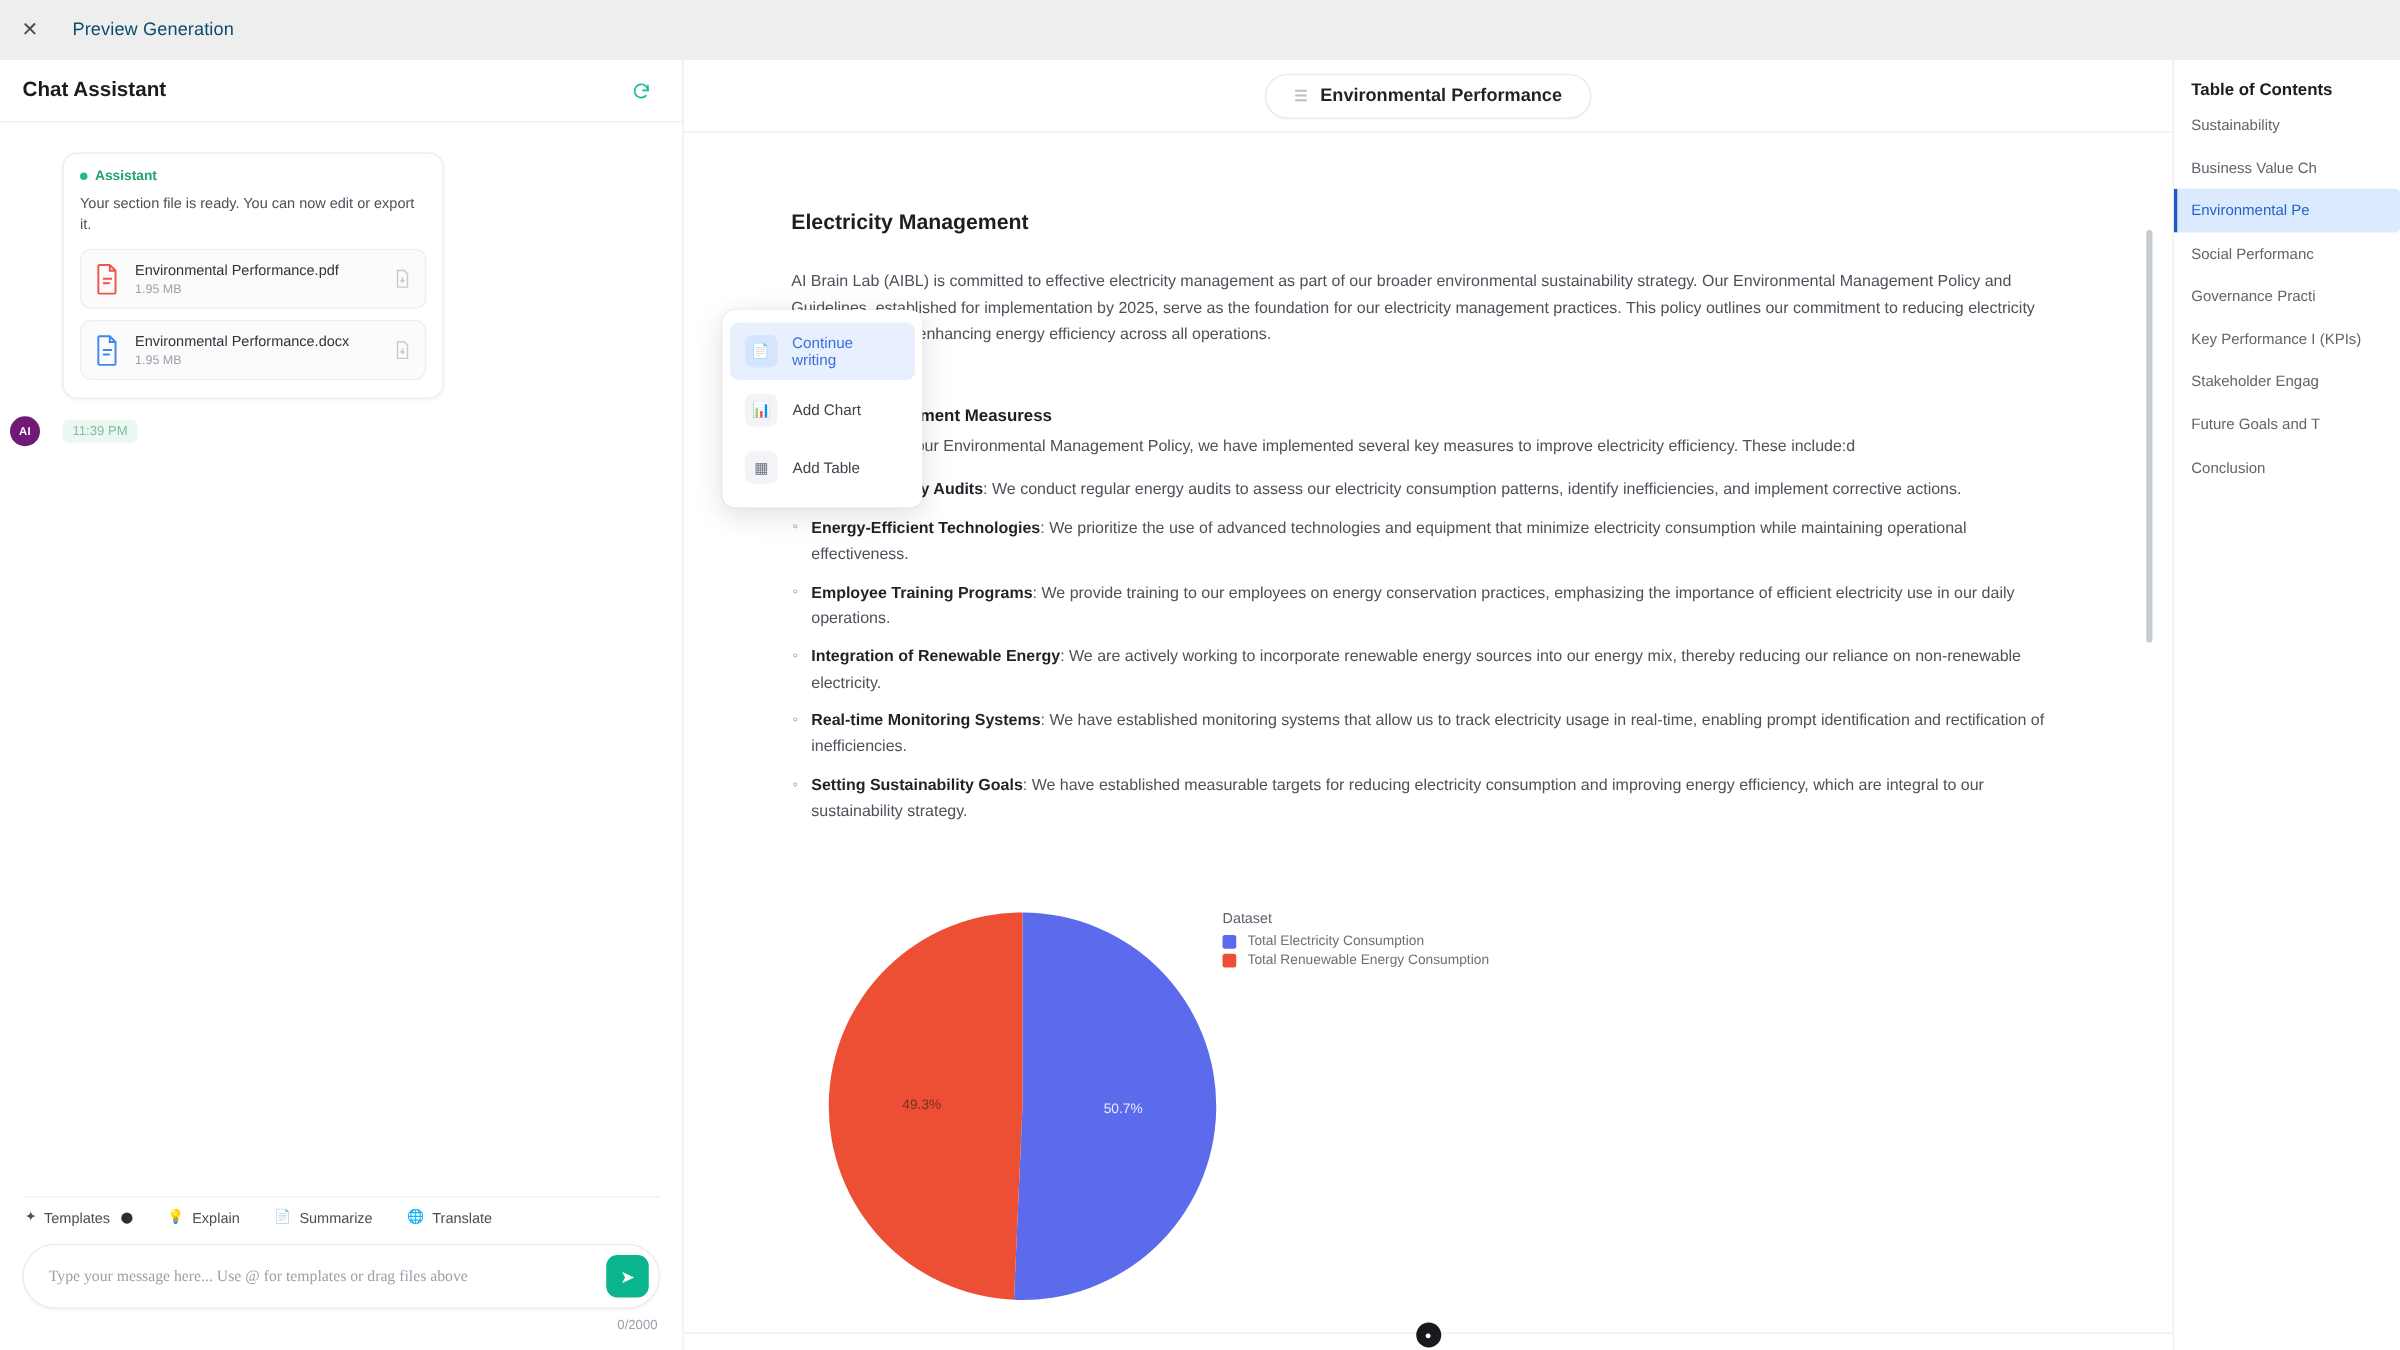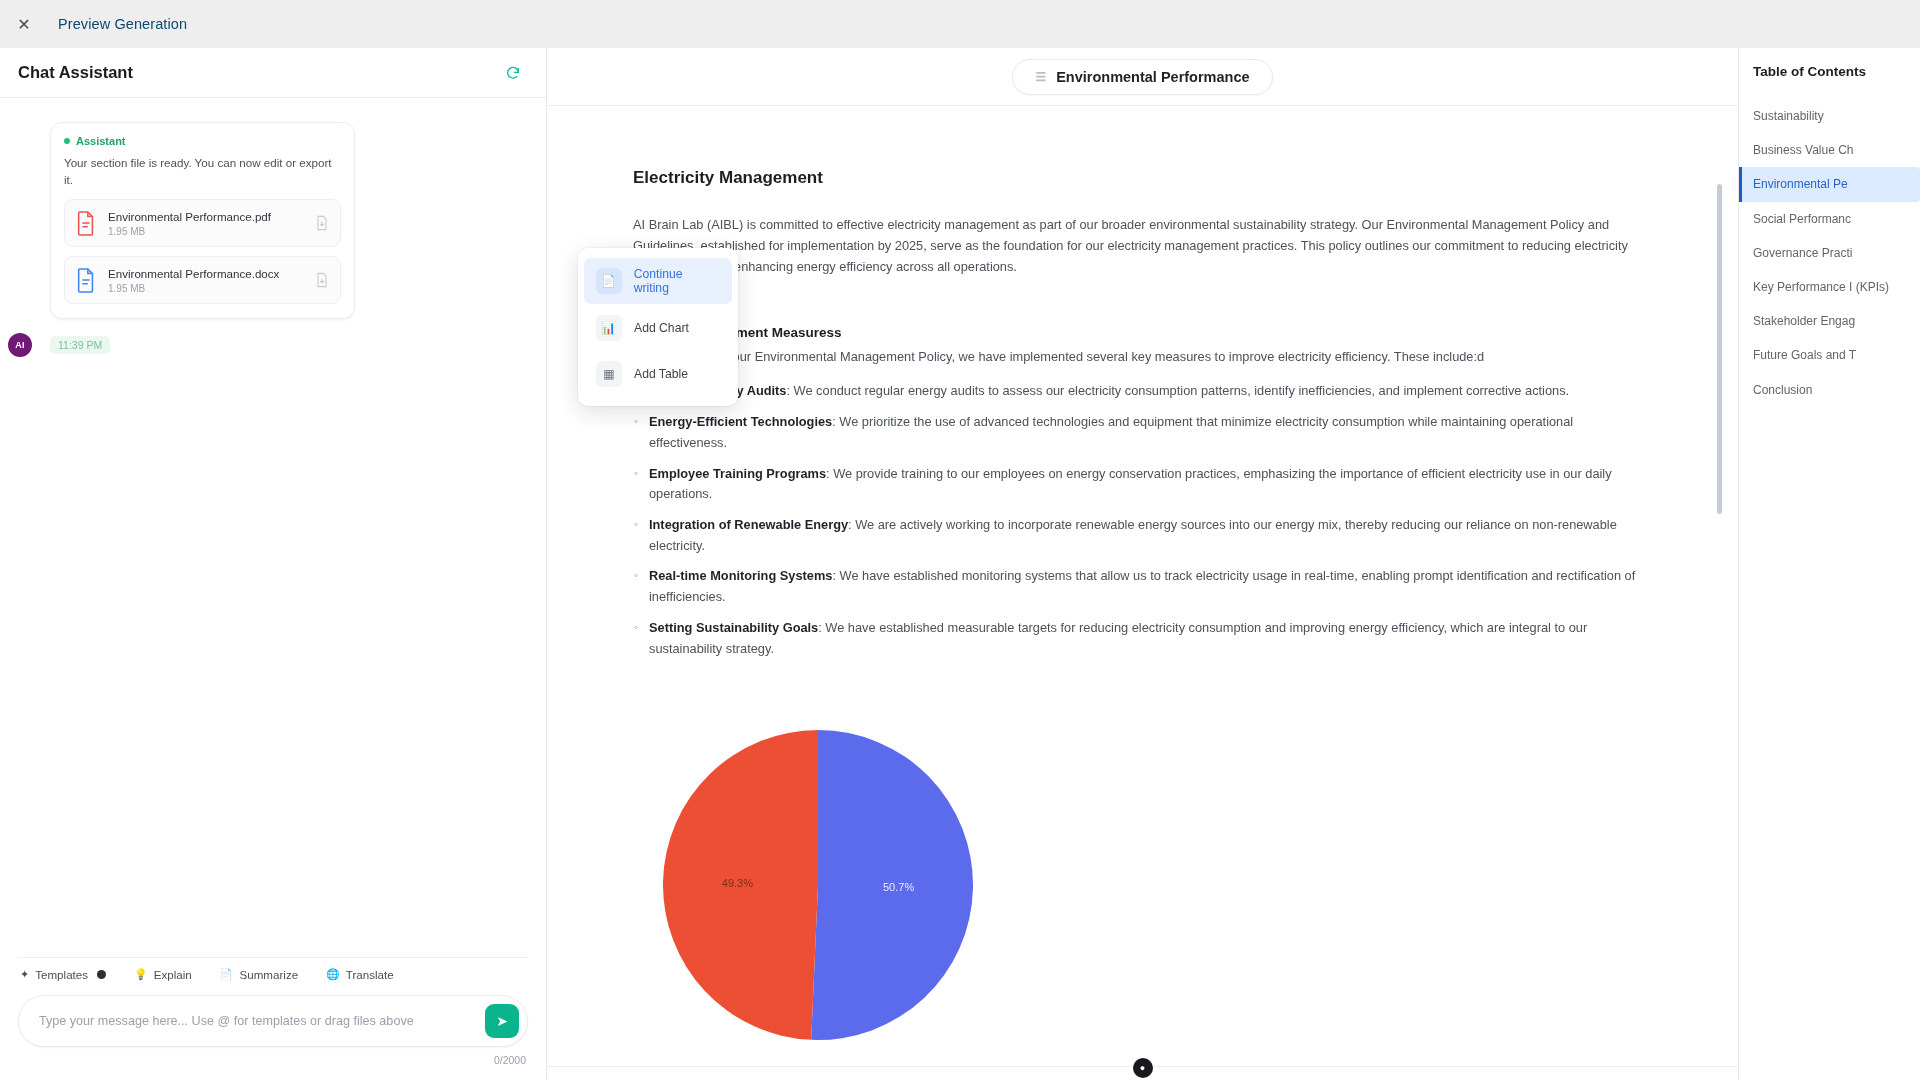--- a/index.html
+++ b/index.html
@@ -88,21 +88,21 @@
   .qa .dot-badge { width: 9px; height: 9px; border-radius: 50%; background: #2d2f33; display: inline-block; margin-left: 3px; }
 
   .composer {
     position: relative; height: 52px;
     border: 1px solid #e9ebee; border-radius: 26px; background: #fff;
     display: flex; align-items: center; padding: 0 8px 0 20px;
     box-shadow: 0 1px 2px rgba(16,24,40,.05);
   }
   .composer-input {
     flex: 1; border: none; outline: none; font-size: 12.6px; color: #0f766e;
-    font-family: Liberation Sans, sans-serif; background: transparent;
+    font-family: Liberation Serif, serif; background: transparent;
   }
   .composer-input::placeholder { color: #9aa1ab; }
   .send-btn {
     width: 34px; height: 34px; border-radius: 9px; background: #0ab48d;
     color: #fff; border: none; cursor: pointer;
     display: flex; align-items: center; justify-content: center; font-size: 14px;
   }
   .char-count { text-align: right; font-size: 10.5px; color: #9aa1ab; margin-top: 7px; padding-right: 2px; }
 
   
@@ -179,21 +179,21 @@
     position: absolute; left: 50%; bottom: 2px; transform: translateX(-50%);
     width: 20px; height: 20px; border-radius: 50%; background: #17191c;
     display: flex; align-items: center; justify-content: center; color: #fff; font-size: 9px;
   }
 
   
   .toc-panel {
     width: 182px; height: 1032px; background: #fff; border-left: 1px solid #e6e8ea;
     padding: 16px 0 0 0; overflow: hidden;
   }
-  .toc-title { font-size: 13.5px; font-weight: 700; color: #1b1f24; padding: 0 14px; margin-bottom: 20px; white-space: nowrap; }
+  .toc-title { font-size: 13.5px; font-weight: 700; color: #1b1f24; padding: 0 14px; margin-bottom: 4px; white-space: nowrap; }
   .toc-item {
     font-size: 12px; color: #60656d; padding: 9px 14px; line-height: 1.35;
     cursor: pointer; white-space: nowrap; overflow: hidden;
   }
   .toc-item.wrap { white-space: normal; }
   .toc-item.active {
     background: #dbeafe; color: #2563c9; border-left: 3px solid #1d5bc4;
     padding-left: 11px; border-radius: 0 4px 4px 0; font-weight: 500;
   }
 </style>
@@ -358,20 +358,31 @@
         <div class="chart-block">
           <div class="pie-wrap">
             <svg width="320" height="320" viewBox="0 0 320 320">
 
               <path id="slice-blue" d="M160 160 L160 5 A155 155 0 1 1 153.18494166073097 314.8501048751093 Z" fill="#5b6bec"></path>
 
               <path id="slice-red" d="M160 160 L153.18494166073097 314.8501048751093 A155 155 0 0 1 159.99999999999997 5 Z" fill="#ec4f33"></path>
               <text id="label-blue" x="240.58051127762093" y="165.7723437130559" font-size="11" fill="#e8eaff" font-family="Liberation Sans, sans-serif" text-anchor="middle">50.7%</text>
               <text id="label-red" x="79.41948872237907" y="162.2276562869441" font-size="11" fill="#7a2e1c" font-family="Liberation Sans, sans-serif" text-anchor="middle">49.3%</text>
             </svg>
+          </div>
+          <div class="legend">
+            <div class="legend-title">Dataset</div>
+            <div class="legend-row">
+              <span class="legend-swatch" style="background:#5b6bec"></span>
+              <span class="legend-label">Total Electricity Consumption</span>
+            </div>
+            <div class="legend-row">
+              <span class="legend-swatch" style="background:#ec4f33"></span>
+              <span class="legend-label">Total Renuewable Energy Consumption</span>
+            </div>
           </div>
         </div>
       </div>
 
       <div class="doc-scrollbar"></div>
     </div>
 
     <div class="doc-bottom-bar">
       <div class="floating-dot">●</div>
     </div>

